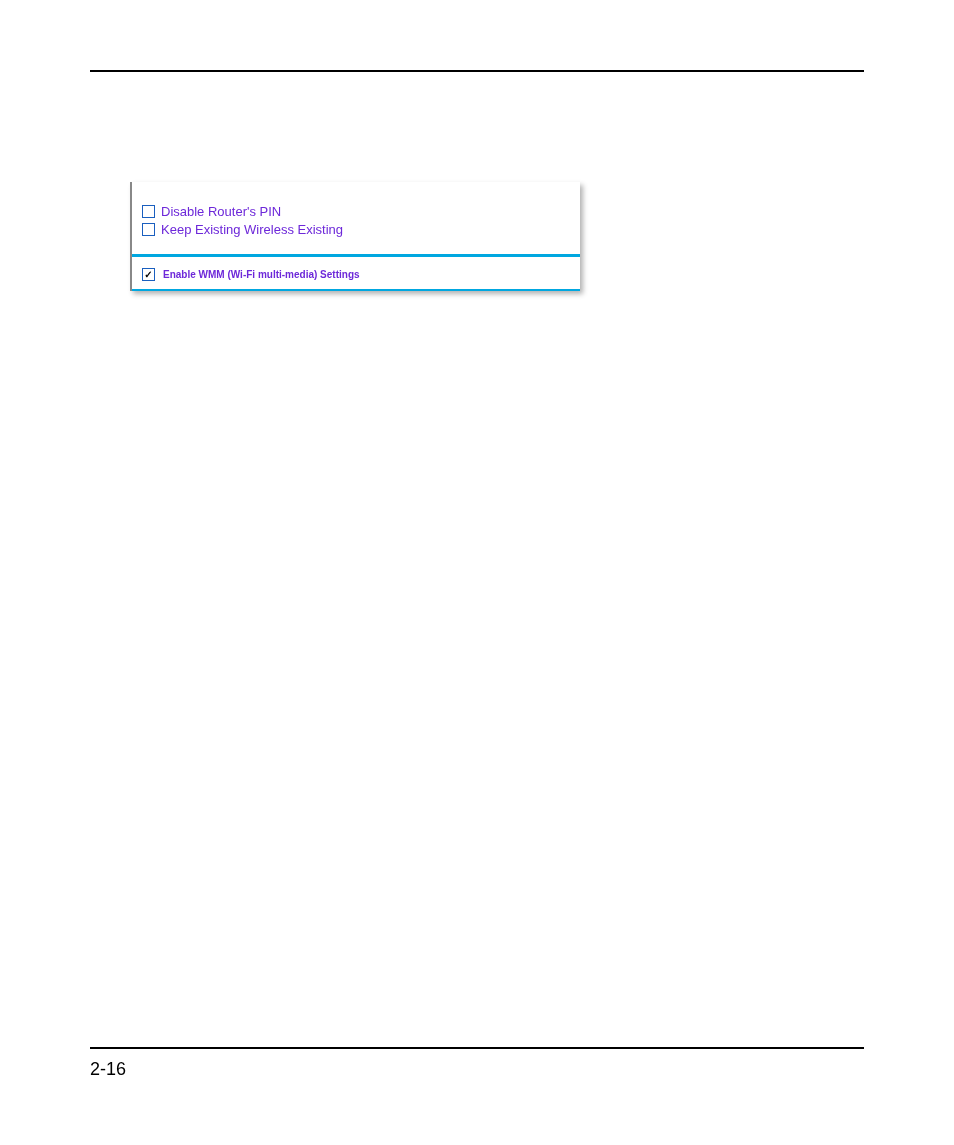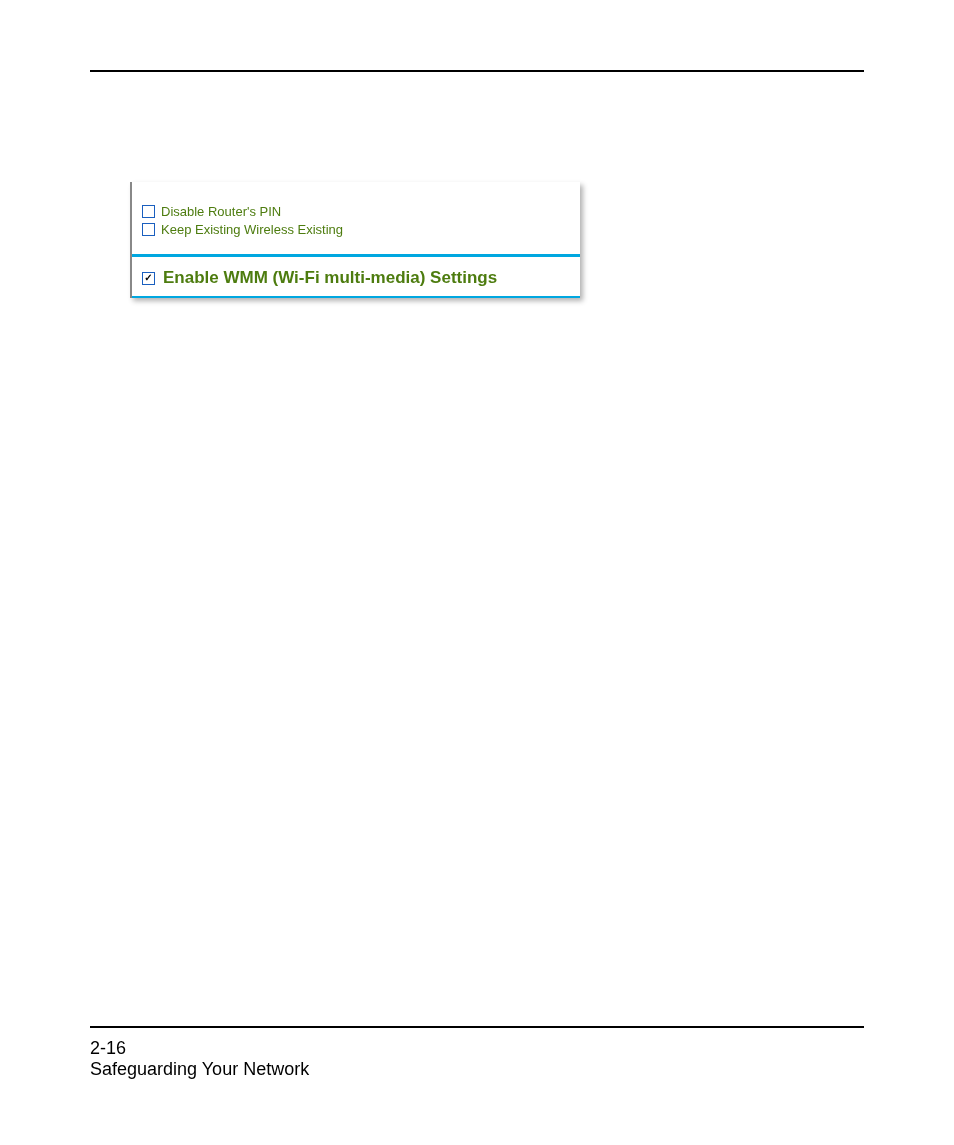--- a/index.html
+++ b/index.html
@@ -61,58 +61,57 @@
       font-size: 10px;
       line-height: 1;
     }
     .cb.checked::after {
       content: "✓";
       color: #000;
       font-weight: bold;
     }
     .cb-label {
       font-size: 13px;
-      color: #4d7c0f;
+      color: #6d28d9;
     }
     .divider {
       height: 3px;
       background: #00a7e0;
       margin-top: 10px;
     }
     .divider-thin {
       height: 2px;
       background: #00a7e0;
       margin-top: 3px;
     }
     .section-bottom {
       padding: 8px 8px 2px 10px;
     }
     .section-bottom .cb-row {
       gap: 8px;
     }
     .section-bottom .cb-label {
       font-weight: bold;
-      font-size: 17px;
+      font-size: 10px;
       text-align: center;
     }
     .footer {
       position: absolute;
       bottom: 65px;
       left: 90px;
       right: 90px;
     }
     .bottom-rule {
       border-top: 2px solid #000;
       margin-bottom: 10px;
     }
     .footer-row {
       display: flex;
       justify-content: space-between;
       font-size: 18px;
-      flex-direction: column;
     }
   </style>
 </head>
 <body>
 
 <div class="page">
   <div class="top-rule"></div>
 
   <div class="panel">
     <div class="section-top">
@@ -140,16 +139,15 @@
       </div>
     </div>
 
     <div class="divider-thin"></div>
   </div>
 
   <div class="footer">
     <div class="bottom-rule"></div>
     <div class="footer-row">
       <span>2-16</span>
-      <span>Safeguarding Your Network</span>
     </div>
   </div>
 </div>
 
 </body></html>

